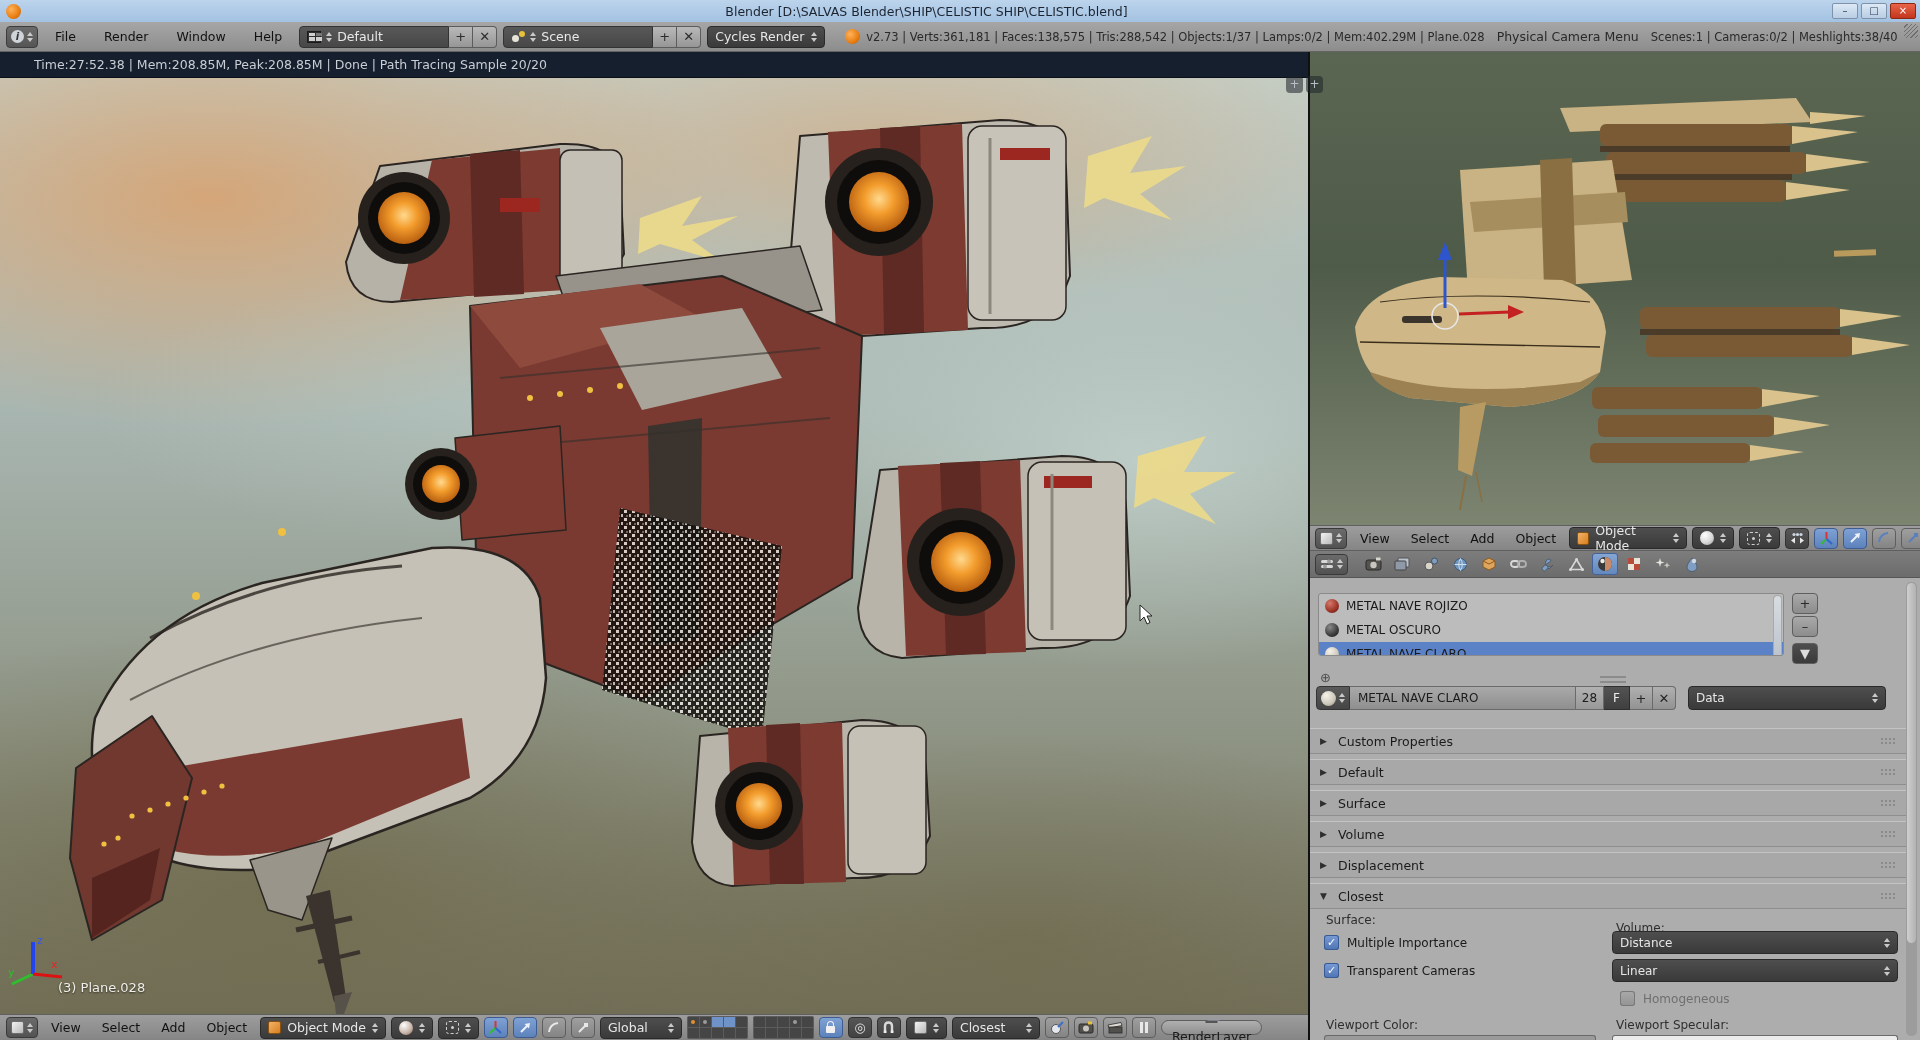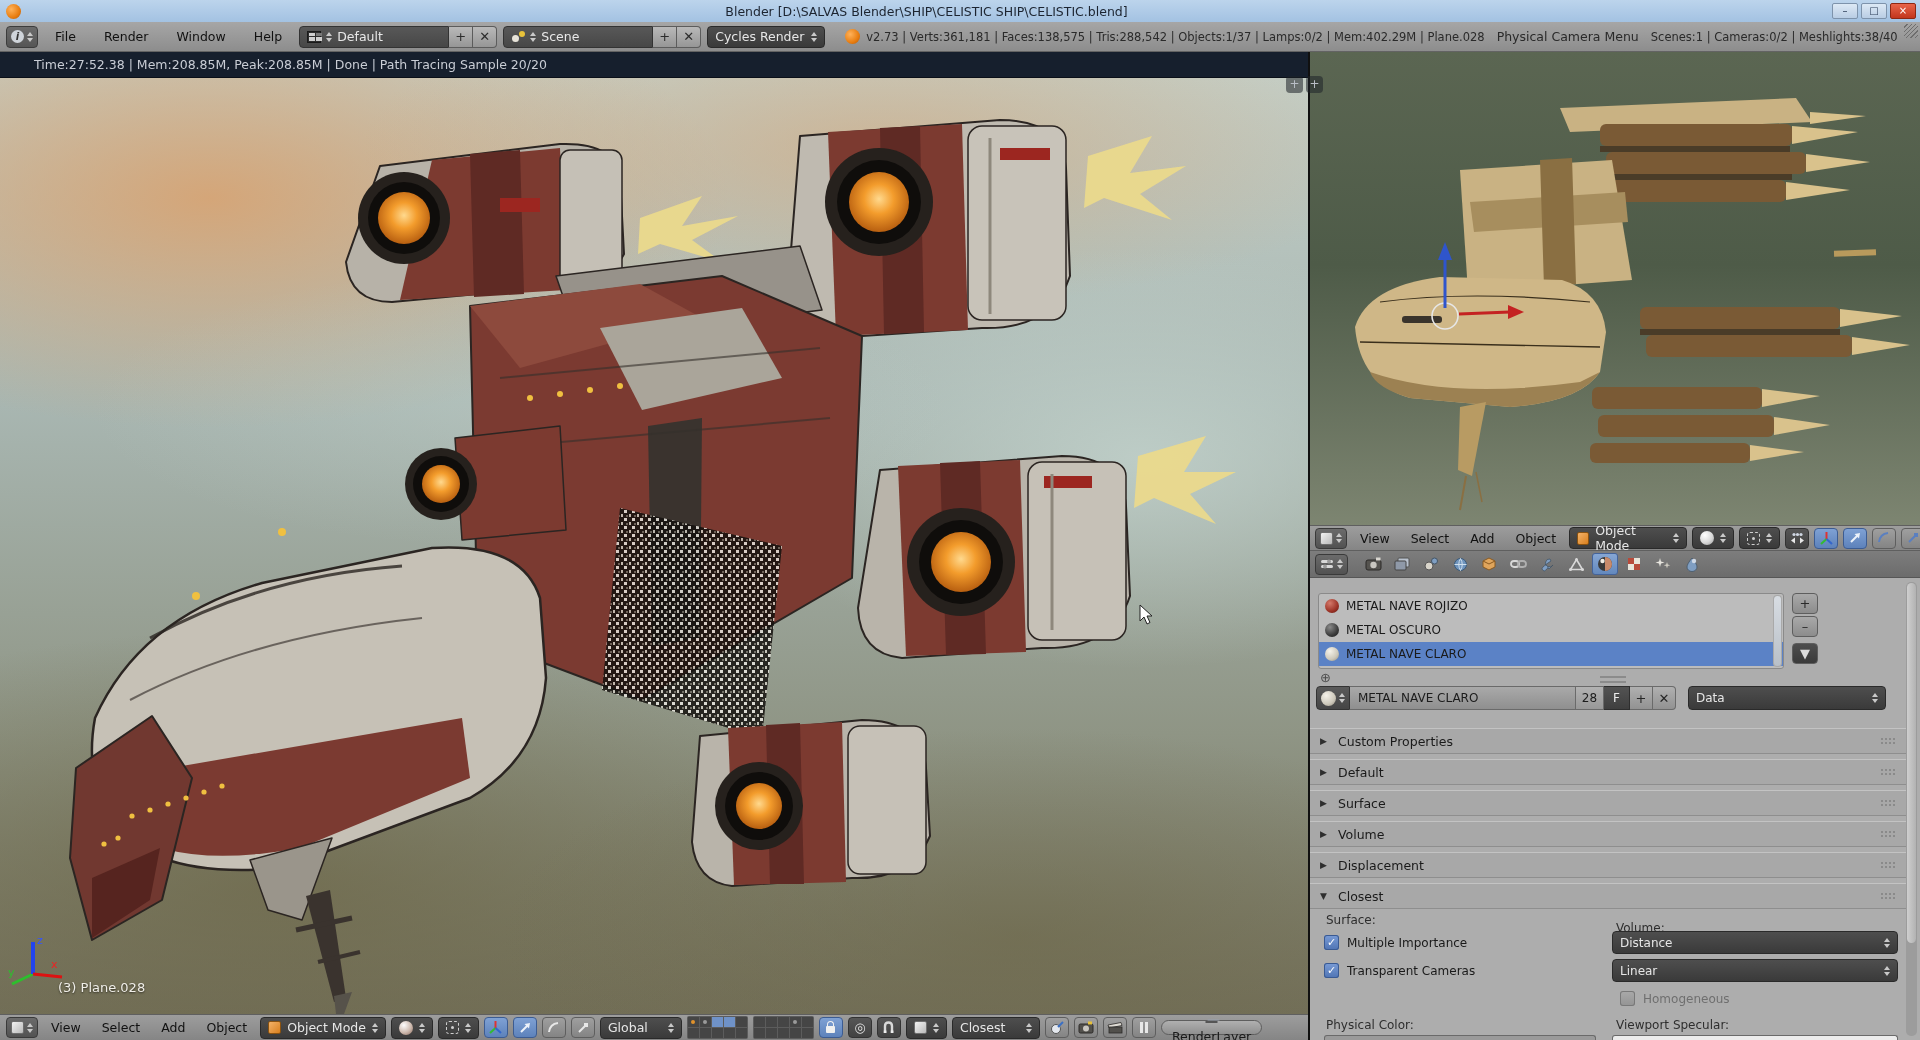--- a/index.html
+++ b/index.html
@@ -132,21 +132,21 @@
     display:flex; align-items:center; gap:3px; padding:0 5px; overflow:hidden; }
   .ptab { width:26px; height:22px; display:flex; align-items:center; justify-content:center;
     border-radius:3px; }
   .ptab.active { background:linear-gradient(#86a6d4,#6388bd); border:1px solid #44639a; }
   .ptab svg { display:block; }
   .ptab-sep { width:6px; }
 
   .props-body { position:absolute; left:1310px; top:578px; width:610px; height:462px;
     background:#adadad; overflow:hidden; font-size:12px; color:#1a1a1a; }
 
-  .mat-list { position:absolute; left:8px; top:15px; width:466px; height:76px;
+  .mat-list { position:absolute; left:8px; top:15px; width:466px; height:63px;
     background:#bcbcbc; border:1px solid #8a8a8a; border-radius:3px; overflow:hidden; }
   .mat-row { height:24px; display:flex; align-items:center; gap:7px; padding:0 6px; }
   .mat-row.selected { background:#5b82c6; }
   .mat-sphere { width:14px; height:14px; border-radius:50%; flex:0 0 auto; }
   .mat-sphere.rojizo { background:radial-gradient(circle at 35% 30%, #d4796a, #9c3327 60%, #5e170f); }
   .mat-sphere.oscuro { background:radial-gradient(circle at 35% 30%, #8a8a8a, #3c3c3c 60%, #161616); }
   .mat-sphere.claro  { background:radial-gradient(circle at 35% 30%, #f5f2ea, #cdc8ba 60%, #8d877a); }
   .list-scroll { position:absolute; right:1px; top:1px; width:9px; height:72px;
     background:#a9a9a9; border-radius:4px; }
   .list-scroll i { display:block; margin:1px; height:70px; border-radius:4px;
@@ -923,21 +923,21 @@
         <span class="updown" style="margin-left:auto">
             <b></b>
             <s></s>
           </span>
       </span>
       <span class="cb-row" style="left:310px; top:82px">
         <span class="cb off"></span>
         <span class="dim">Homogeneous</span>
       </span>
 
-      <span class="col-label" style="left:16px; top:109px">Physical Color:</span>
+      <span class="col-label" style="left:16px; top:109px">Viewport Color:</span>
       <span class="col-label" style="left:306px; top:109px">Viewport Specular:</span>
       <span class="vp-field" style="left:14px; top:126px; width:272px; background:#9a9a9a"></span>
       <span class="vp-field" style="left:302px; top:126px; width:286px; background:#ececec"></span>
     </div>
 
     <span class="props-scroll">
         <i></i>
       </span>
   </div>
 

